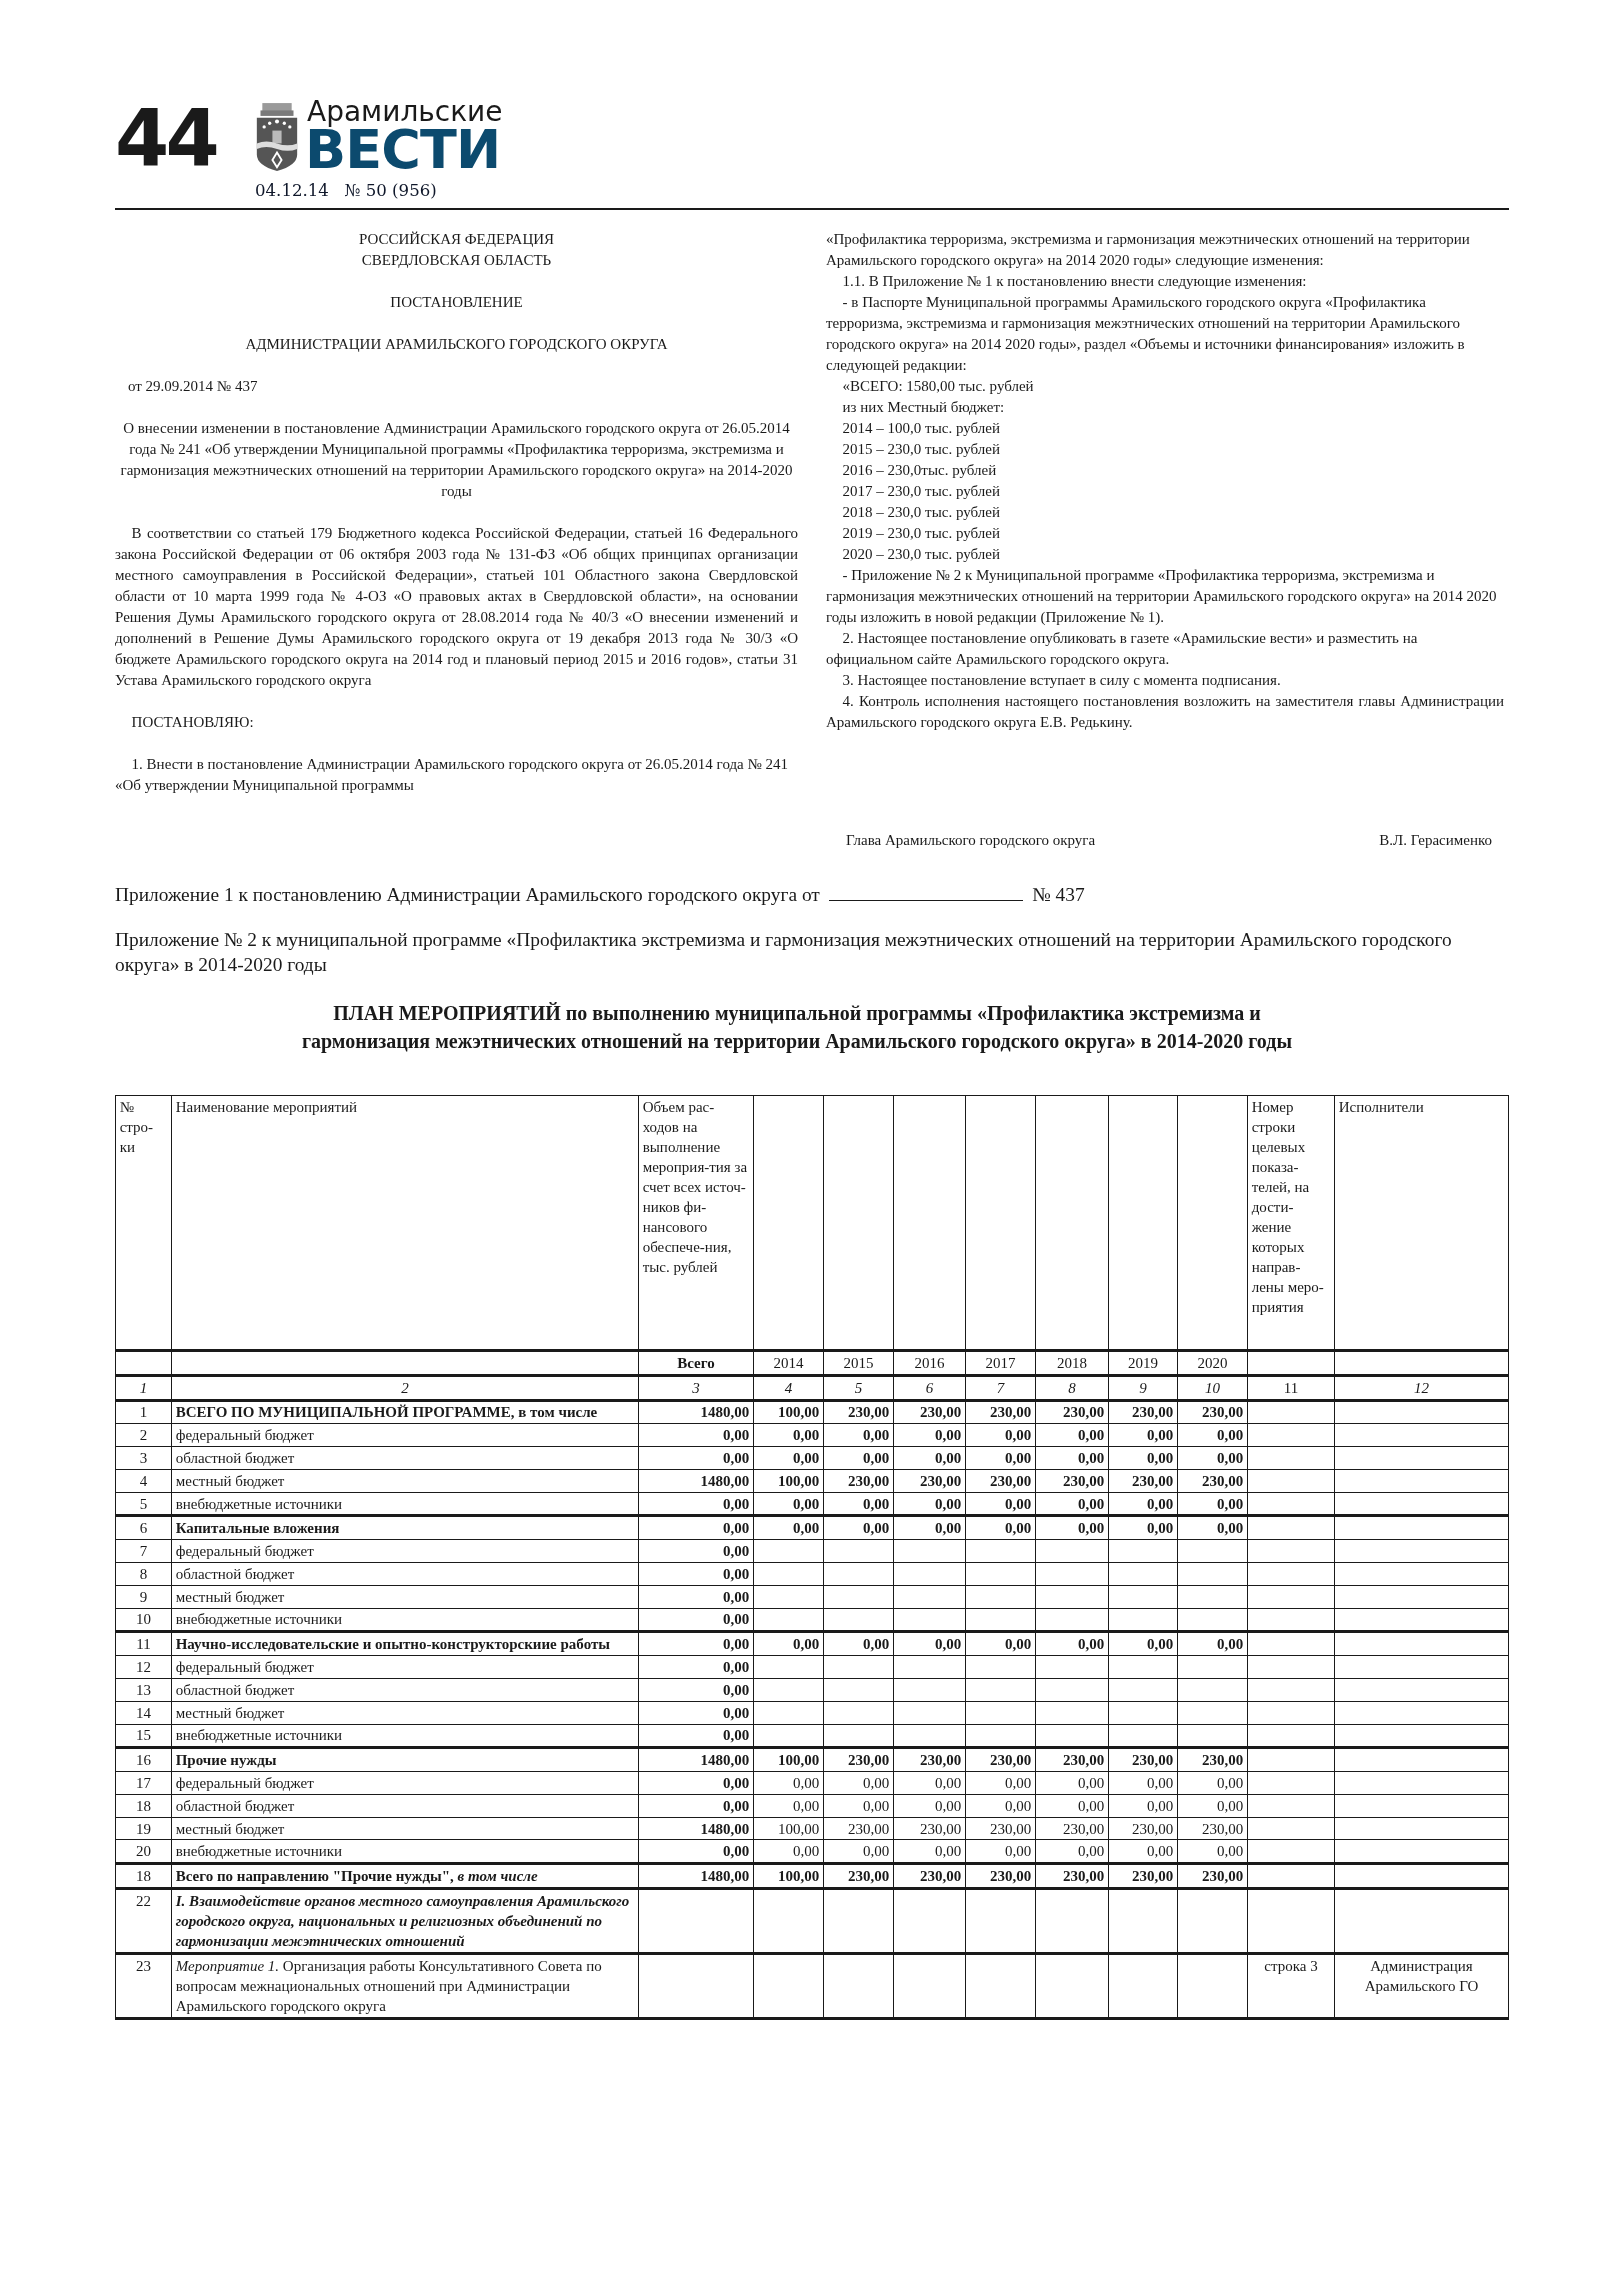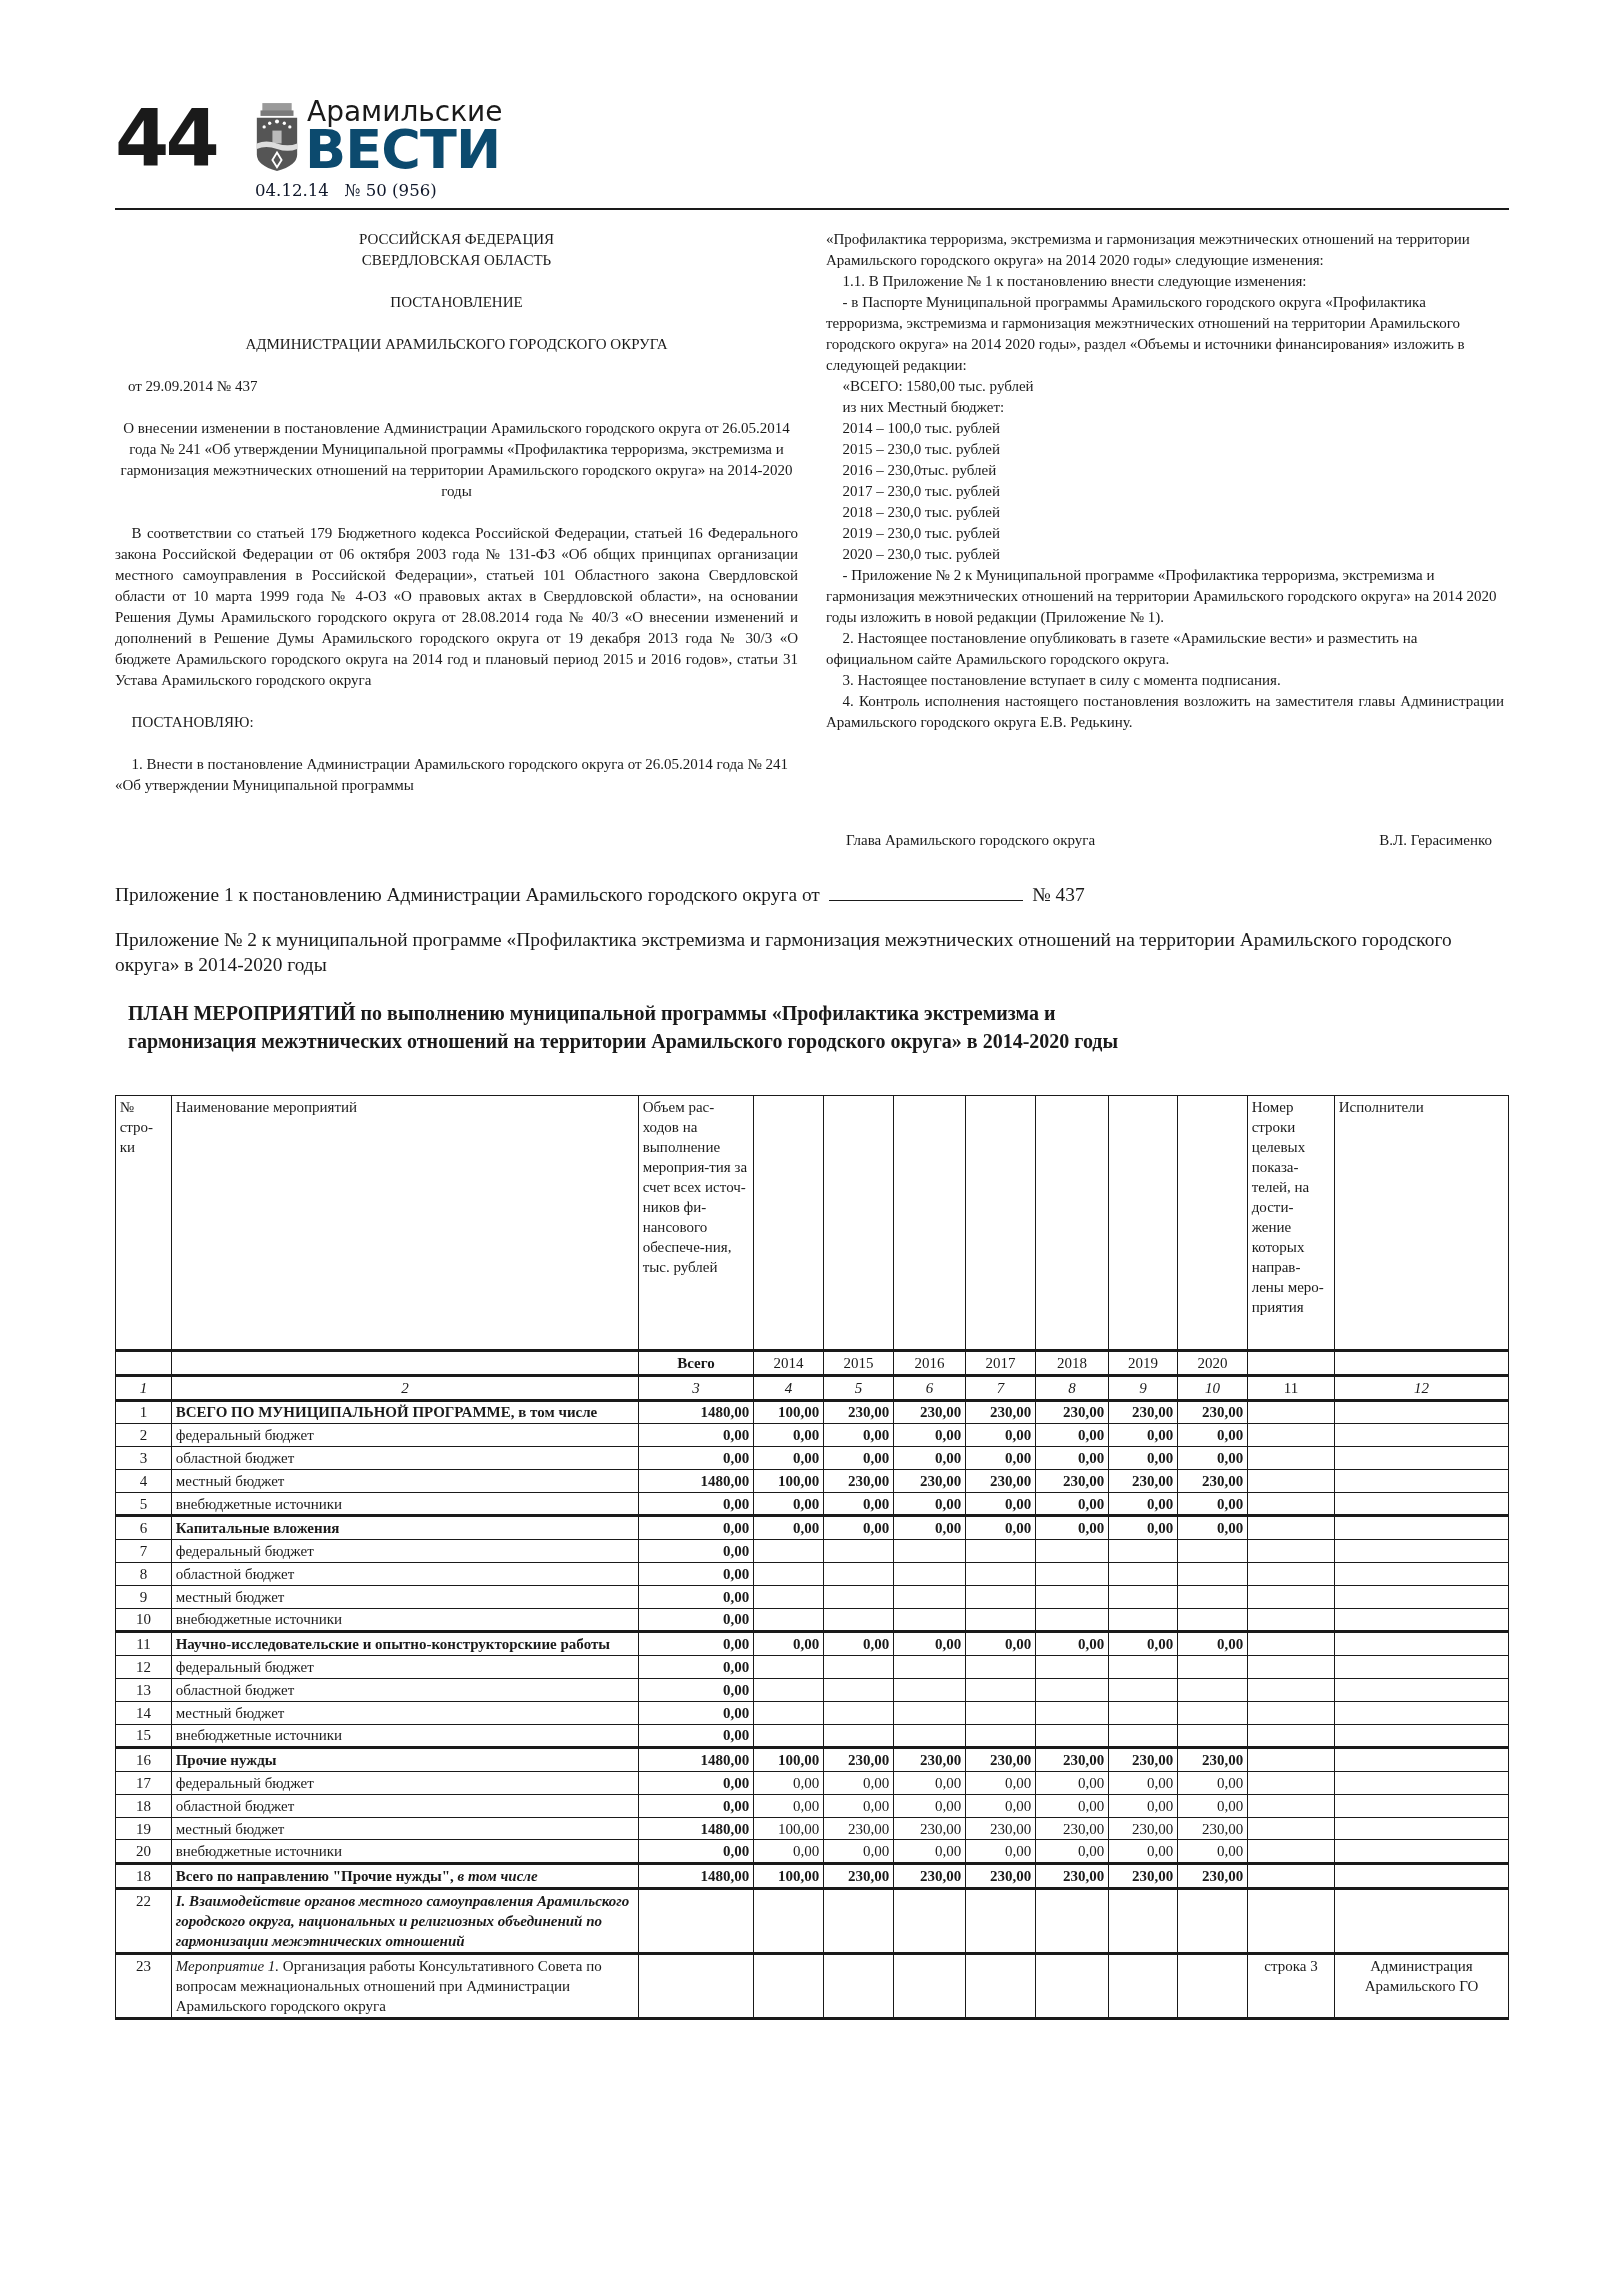--- a/index.html
+++ b/index.html
@@ -27,21 +27,21 @@
   .indent { text-indent: 16.6px; }
   p { margin: 0; }
   .gap1 { height: 21px; }
   .sig-row { position: absolute; left: 846px; top: 832px; width: 646px; font-size: 15px; }
   .sig-row .right { position: absolute; right: 0; top: 0; }
 
   
   .app1 { position: absolute; left: 115px; top: 884px; font-size: 19.4px; }
   .app1 .blank { display: inline-block; width: 194px; border-bottom: 0.9px solid #1a1a1a; height: 14.8px; margin: 0 9.2px; vertical-align: baseline; }
   .app2 { position: absolute; left: 115px; top: 927px; width: 1394px; font-size: 19.4px; line-height: 25px; }
-  .plan-title { position: absolute; left: 128px; top: 999px; width: 1394px; text-align: left;
+  .plan-title { position: absolute; left: 100px; top: 999px; width: 1394px; text-align: center;
                 font-size: 20px; line-height: 28px; font-weight: bold; }
 
   
   table.plan { position: absolute; left: 115px; top: 1095px; border-collapse: collapse;
                font-size: 15px; table-layout: fixed; }
   table.plan td { border: 1.4px solid #1a1a1a; padding: 0.9px 3.7px; vertical-align: top; line-height: 20px; }
   table.plan tr.thick-top td { border-top: 3.2px solid #1a1a1a; }
   table.plan tr.thick-bot td { border-bottom: 3.2px solid #1a1a1a; }
   .num { text-align: right; font-weight: bold; }
   .num.light { font-weight: normal; }

